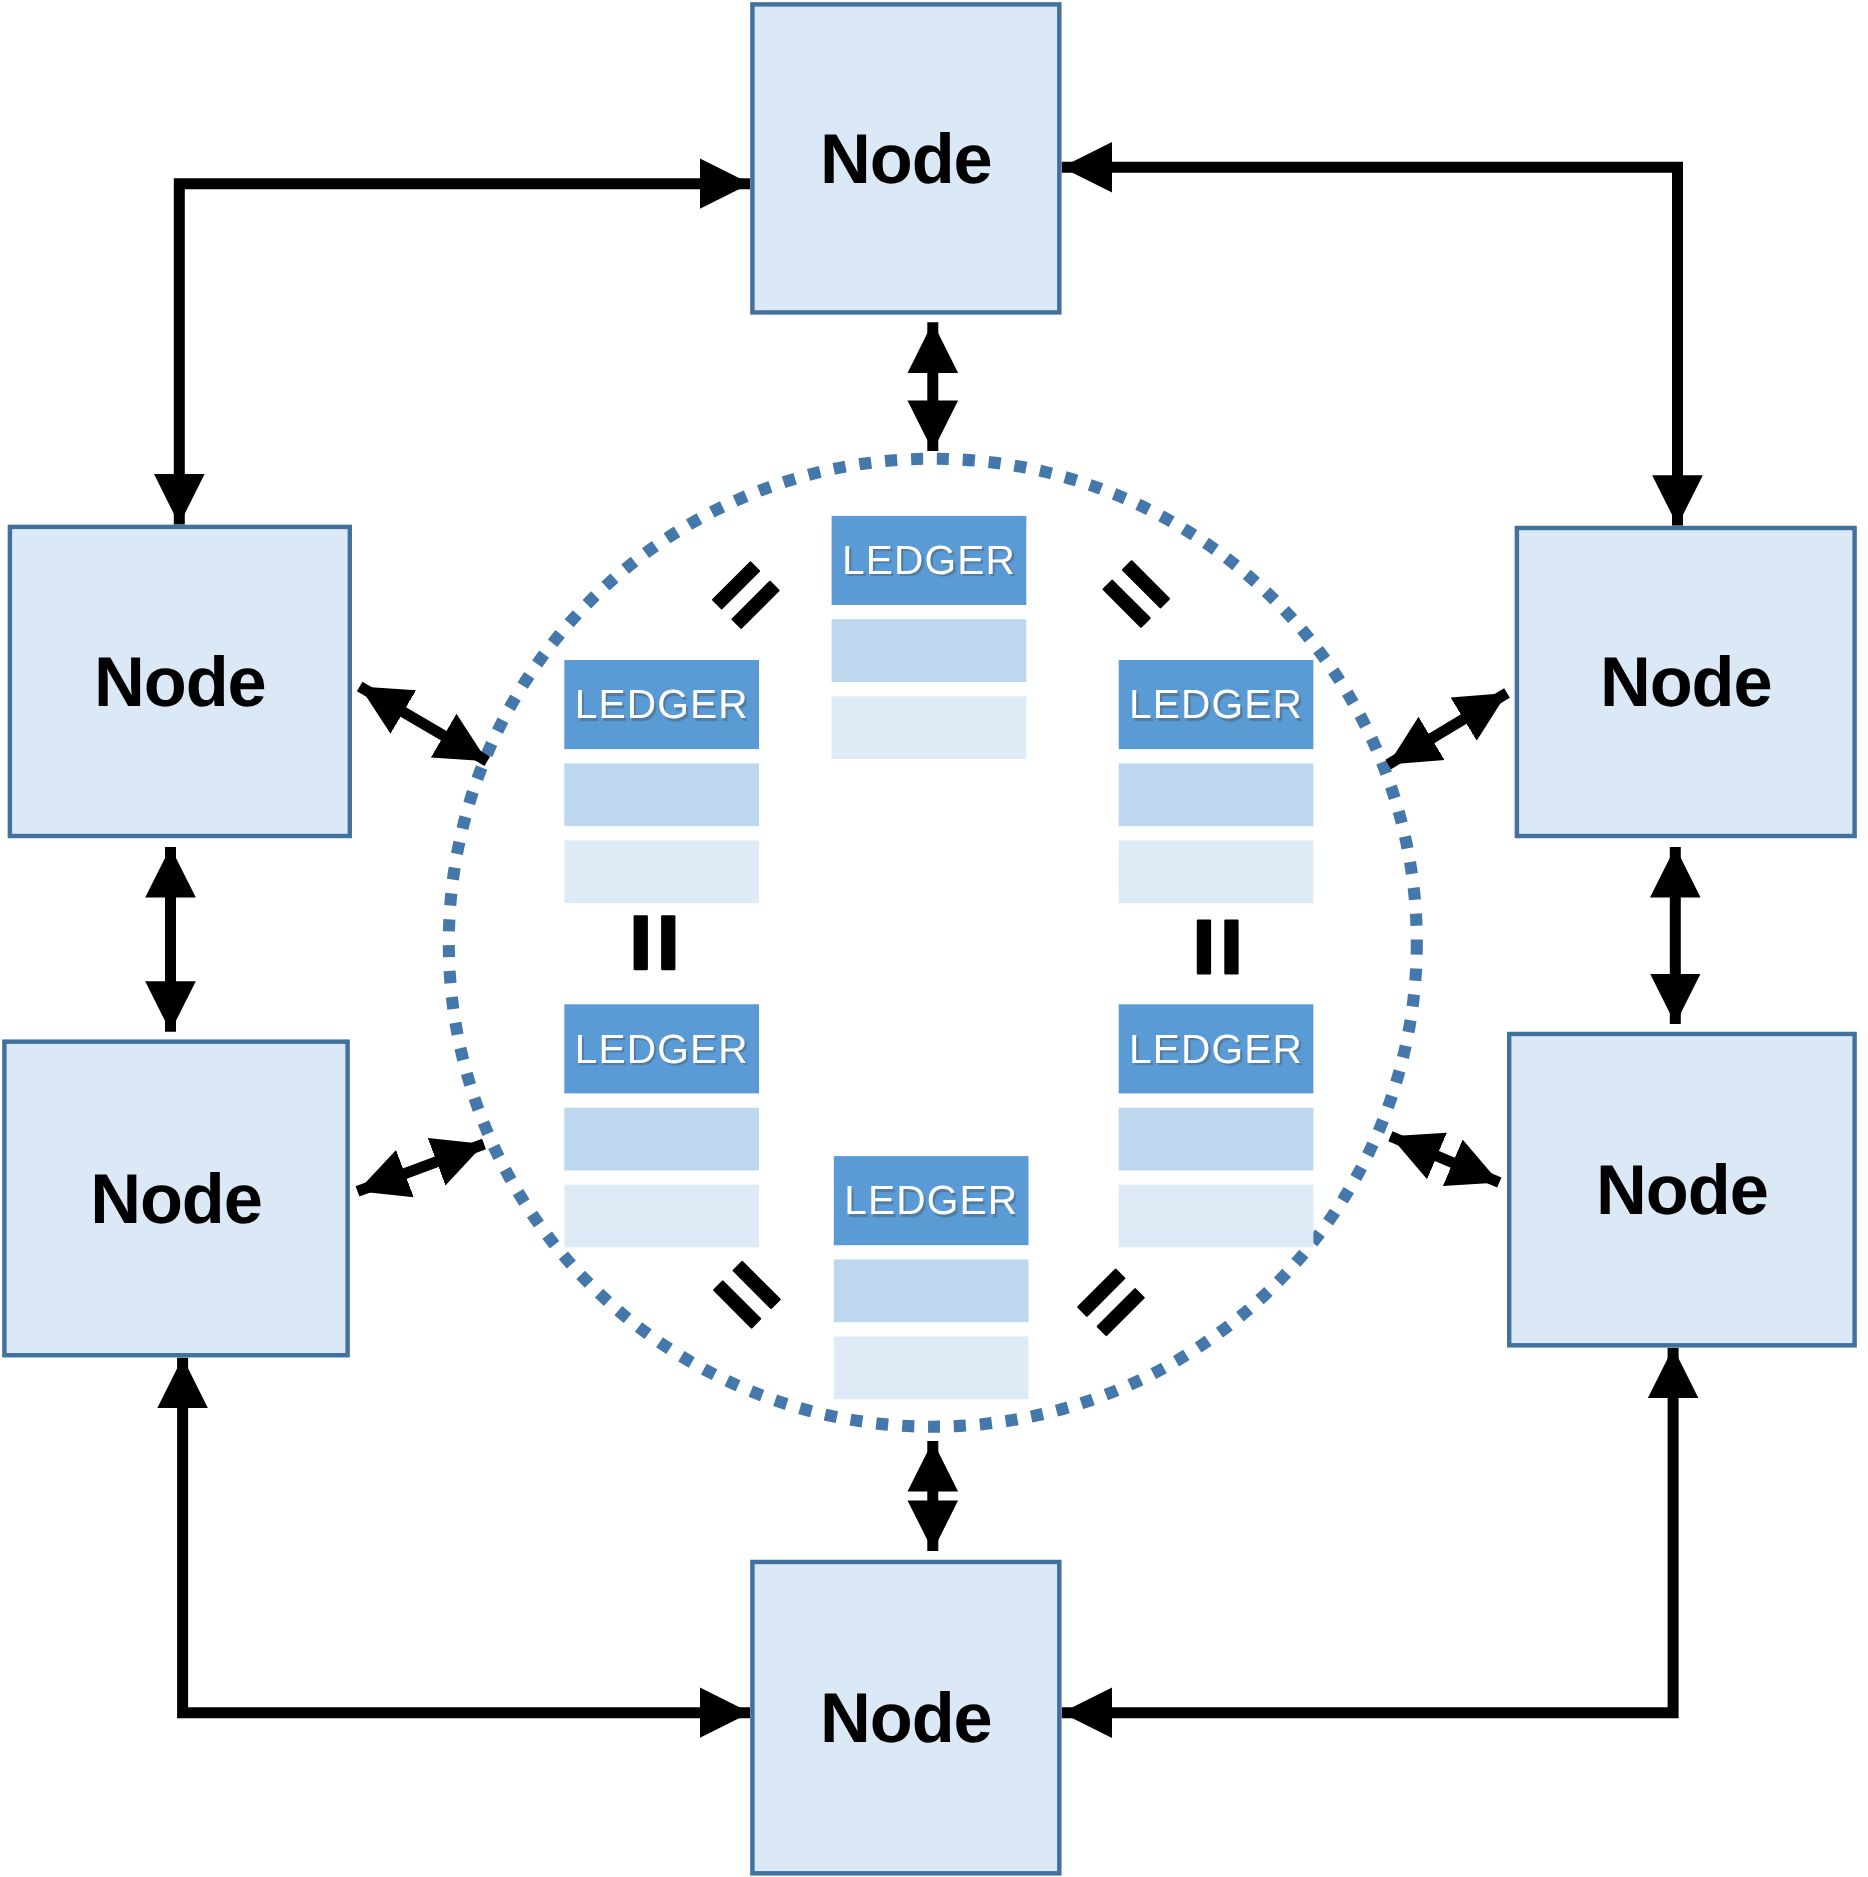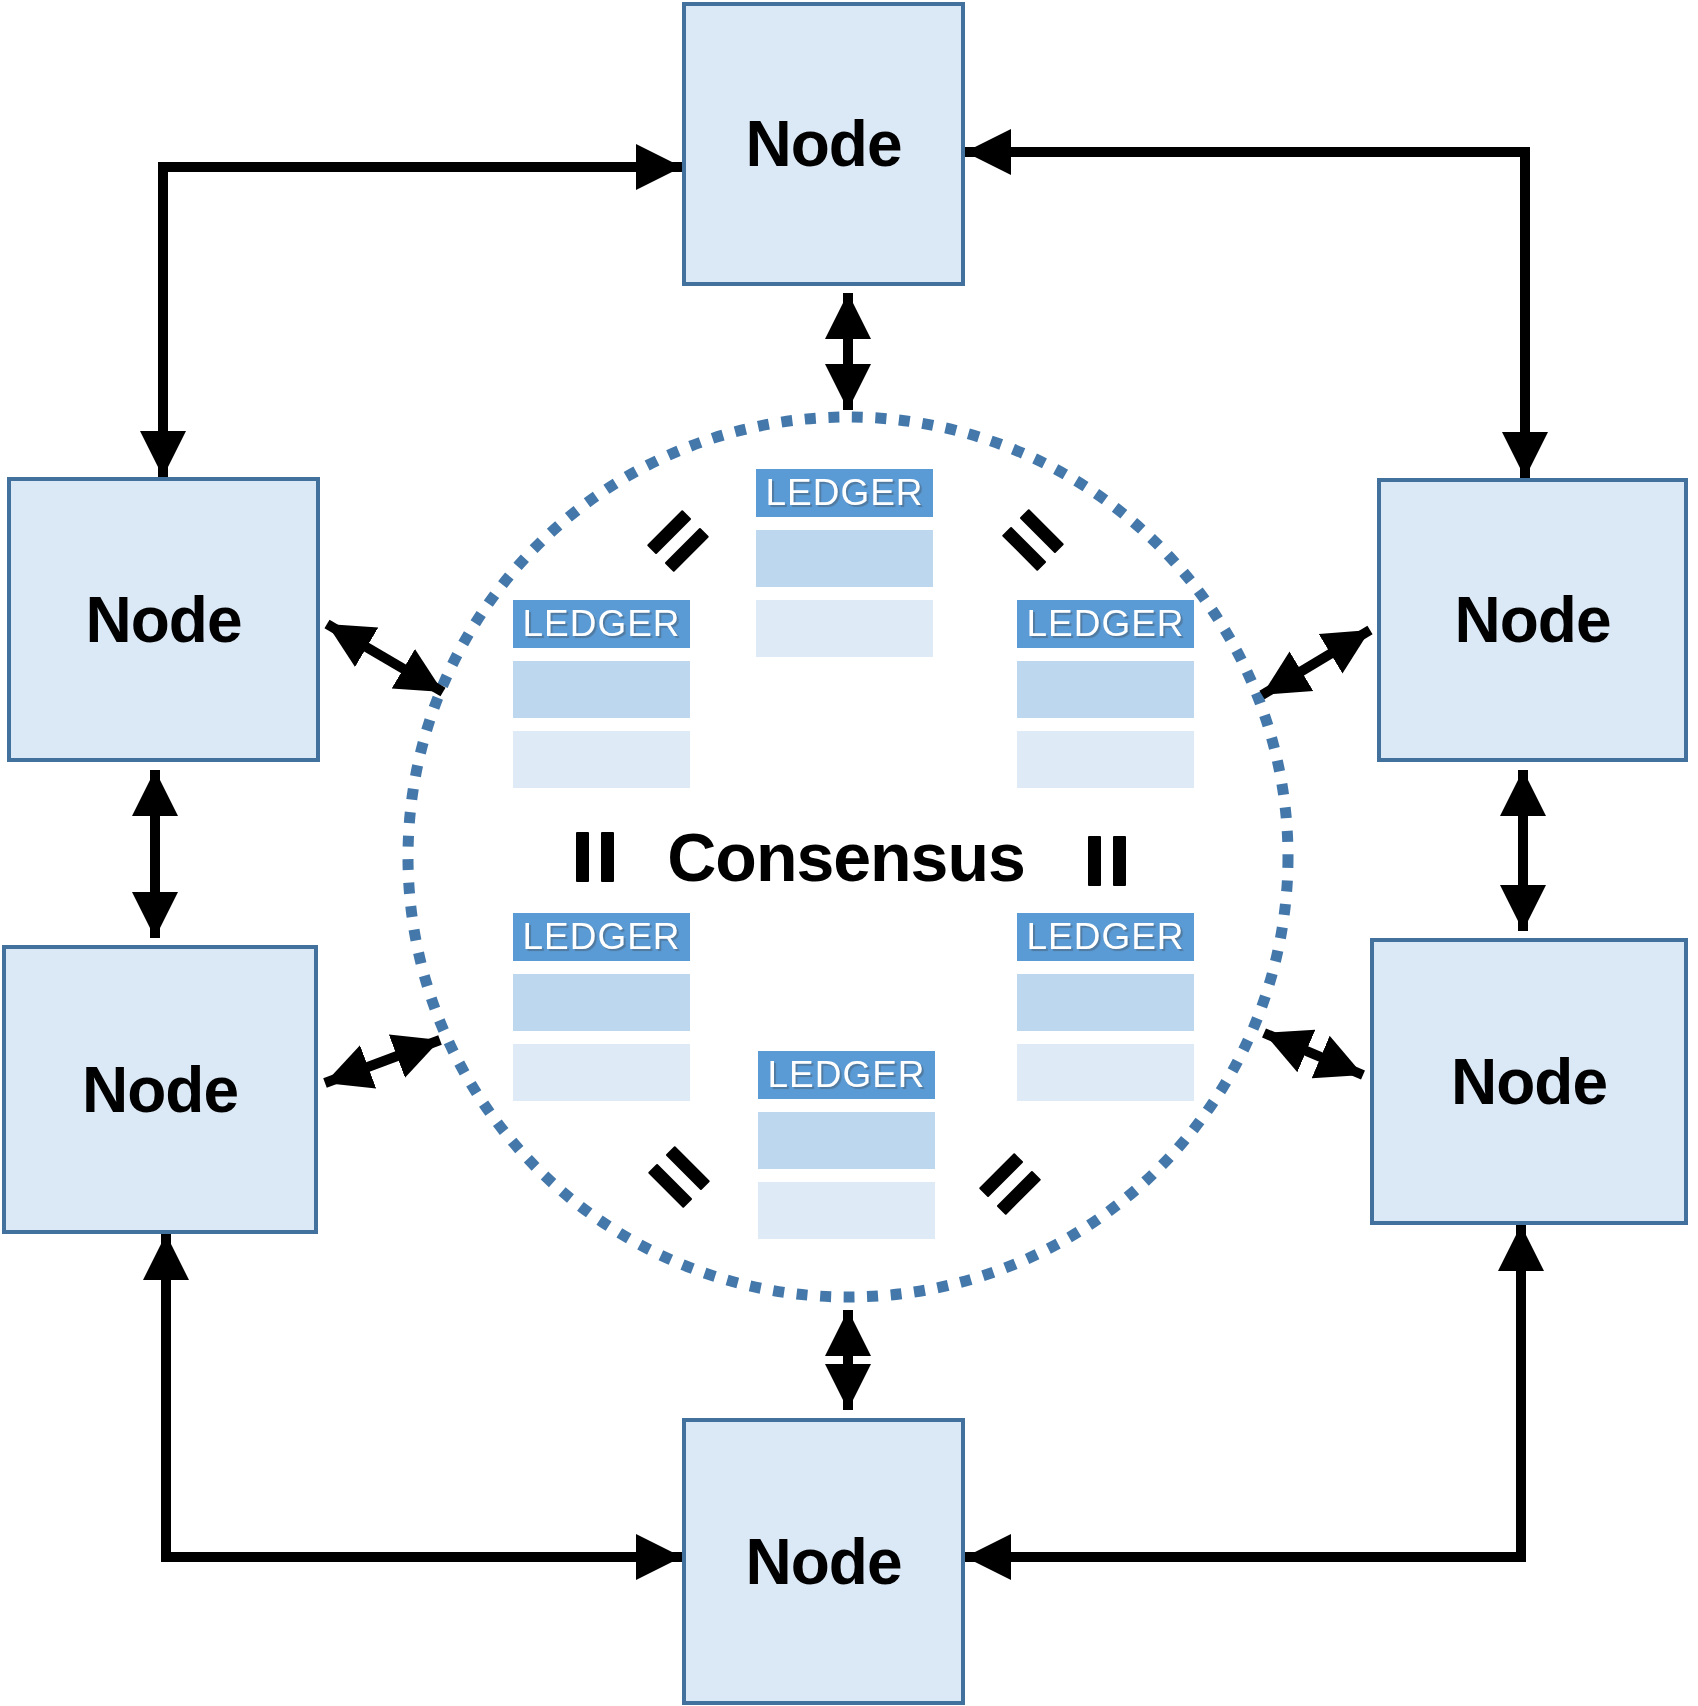--- a/index.html
+++ b/index.html
@@ -31,21 +31,21 @@
   .pos-top        {left:682px; top:2px;    width:283px; height:284px;}
   .pos-left-upper {left:7px;   top:477px;  width:313px; height:285px;}
   .pos-left-lower {left:2px;   top:945px;  width:316px; height:289px;}
   .pos-right-upper{left:1377px;top:478px;  width:311px; height:284px;}
   .pos-right-lower{left:1370px;top:938px;  width:318px; height:287px;}
   .pos-bottom     {left:682px; top:1418px; width:283px; height:287px;}
 
   
   .ledger{position:absolute;width:177px;}
   .ledger-header{
-    height:48px;background:var(--ledger-header);
+    height:81px;background:var(--ledger-header);
     display:flex;align-items:center;justify-content:center;
     color:#fff;font-size:37px;letter-spacing:1px;
     text-shadow:2px 2px 1px rgba(60,60,60,0.35);
   }
   .ledger-row{height:57px;margin-top:13px;}
   .ledger-row.r1{background:var(--ledger-row1);}
   .ledger-row.r2{background:var(--ledger-row2);}
   .lg-tc{left:756px;top:469px;}
   .lg-ml{left:513px;top:600px;}
   .lg-mr{left:1017px;top:600px;}
@@ -172,15 +172,14 @@
     </div>
   <div class="eq eq-bl">
       <div class="bar"></div>
       <div class="bar"></div>
     </div>
   <div class="eq eq-br">
       <div class="bar"></div>
       <div class="bar"></div>
     </div>
 
-  <div class="consensus">Consensus</div>
 
 </div>
 
 </body></html>

